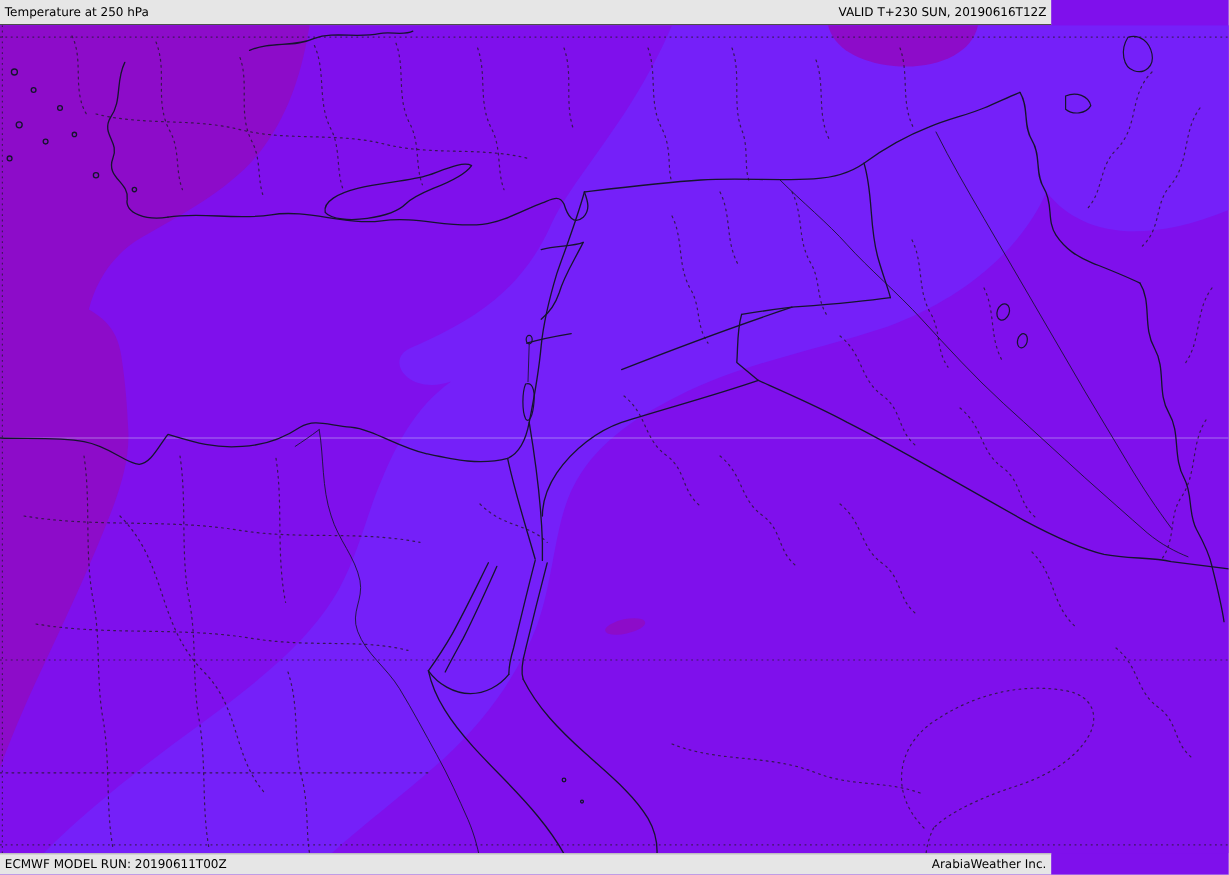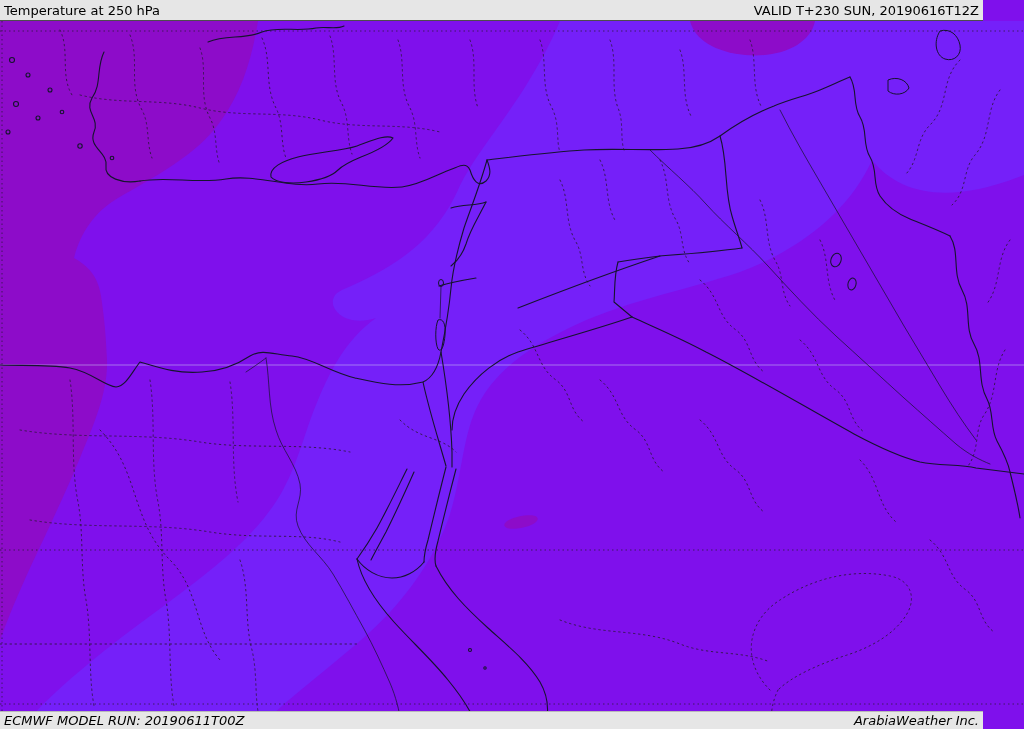--- a/index.html
+++ b/index.html
@@ -2,27 +2,27 @@
 <html style="--shade_base: #7f10ec; --shade_cold: #8d0cc9; --shade_cool: #7520f9; --border_line: #16142e; --admin_line: #2a1838; --graticule_light: #c9c2f0; --bar_bg: #e6e6e6; --bar_text: #000000;"><head>
 <meta charset="utf-8">
 <style>
   html,body{margin:0;padding:0;background:#dcdcdc;}
   .screen{
     position:relative;width:1024px;height:729px;overflow:hidden;
     font-family:"DejaVu Sans","Liberation Sans",sans-serif;
     background:var(--shade_base,#7f10ec);
   }
   .bar{
-    position:absolute;left:0;width:983px;background:var(--bar_bg,#e6e6e6);
-    color:var(--bar_text,#000);font-size:13px;line-height:19px;
+    position:absolute;left:0;width:876px;background:var(--bar_bg,#e6e6e6);
+    color:var(--bar_text,#000);font-size:10px;line-height:19px;
     display:flex;justify-content:space-between;align-items:center;
     padding:0 4px;box-sizing:border-box;white-space:nowrap;
   }
   .bar.header{top:0;height:21px;border-bottom:1px solid #4d4d4d;}
-  .bar.footer{bottom:0;height:18px;border-top:1px solid #b9b9b9;line-height:16px;font-style:italic;}
+  .bar.footer{bottom:0;height:18px;border-top:1px solid #b9b9b9;line-height:16px;}
   .mapwrap{position:absolute;top:21px;left:0;width:1024px;height:690px;}
   svg{display:block;}
   .f-base{fill:var(--shade_base,#7f10ec);}
   .f-cold{fill:var(--shade_cold,#8d0cc9);}
   .f-cool{fill:var(--shade_cool,#7520f9);}
   .ln{stroke:var(--border_line,#16142e);stroke-width:1.1;fill:none;
       stroke-linecap:round;stroke-linejoin:round;}
   .ln-thin{stroke:var(--border_line,#16142e);stroke-width:0.8;fill:none;
       stroke-linecap:round;stroke-linejoin:round;opacity:.9;}
   .dot{stroke:var(--admin_line,#2a1838);stroke-width:1;fill:none;

